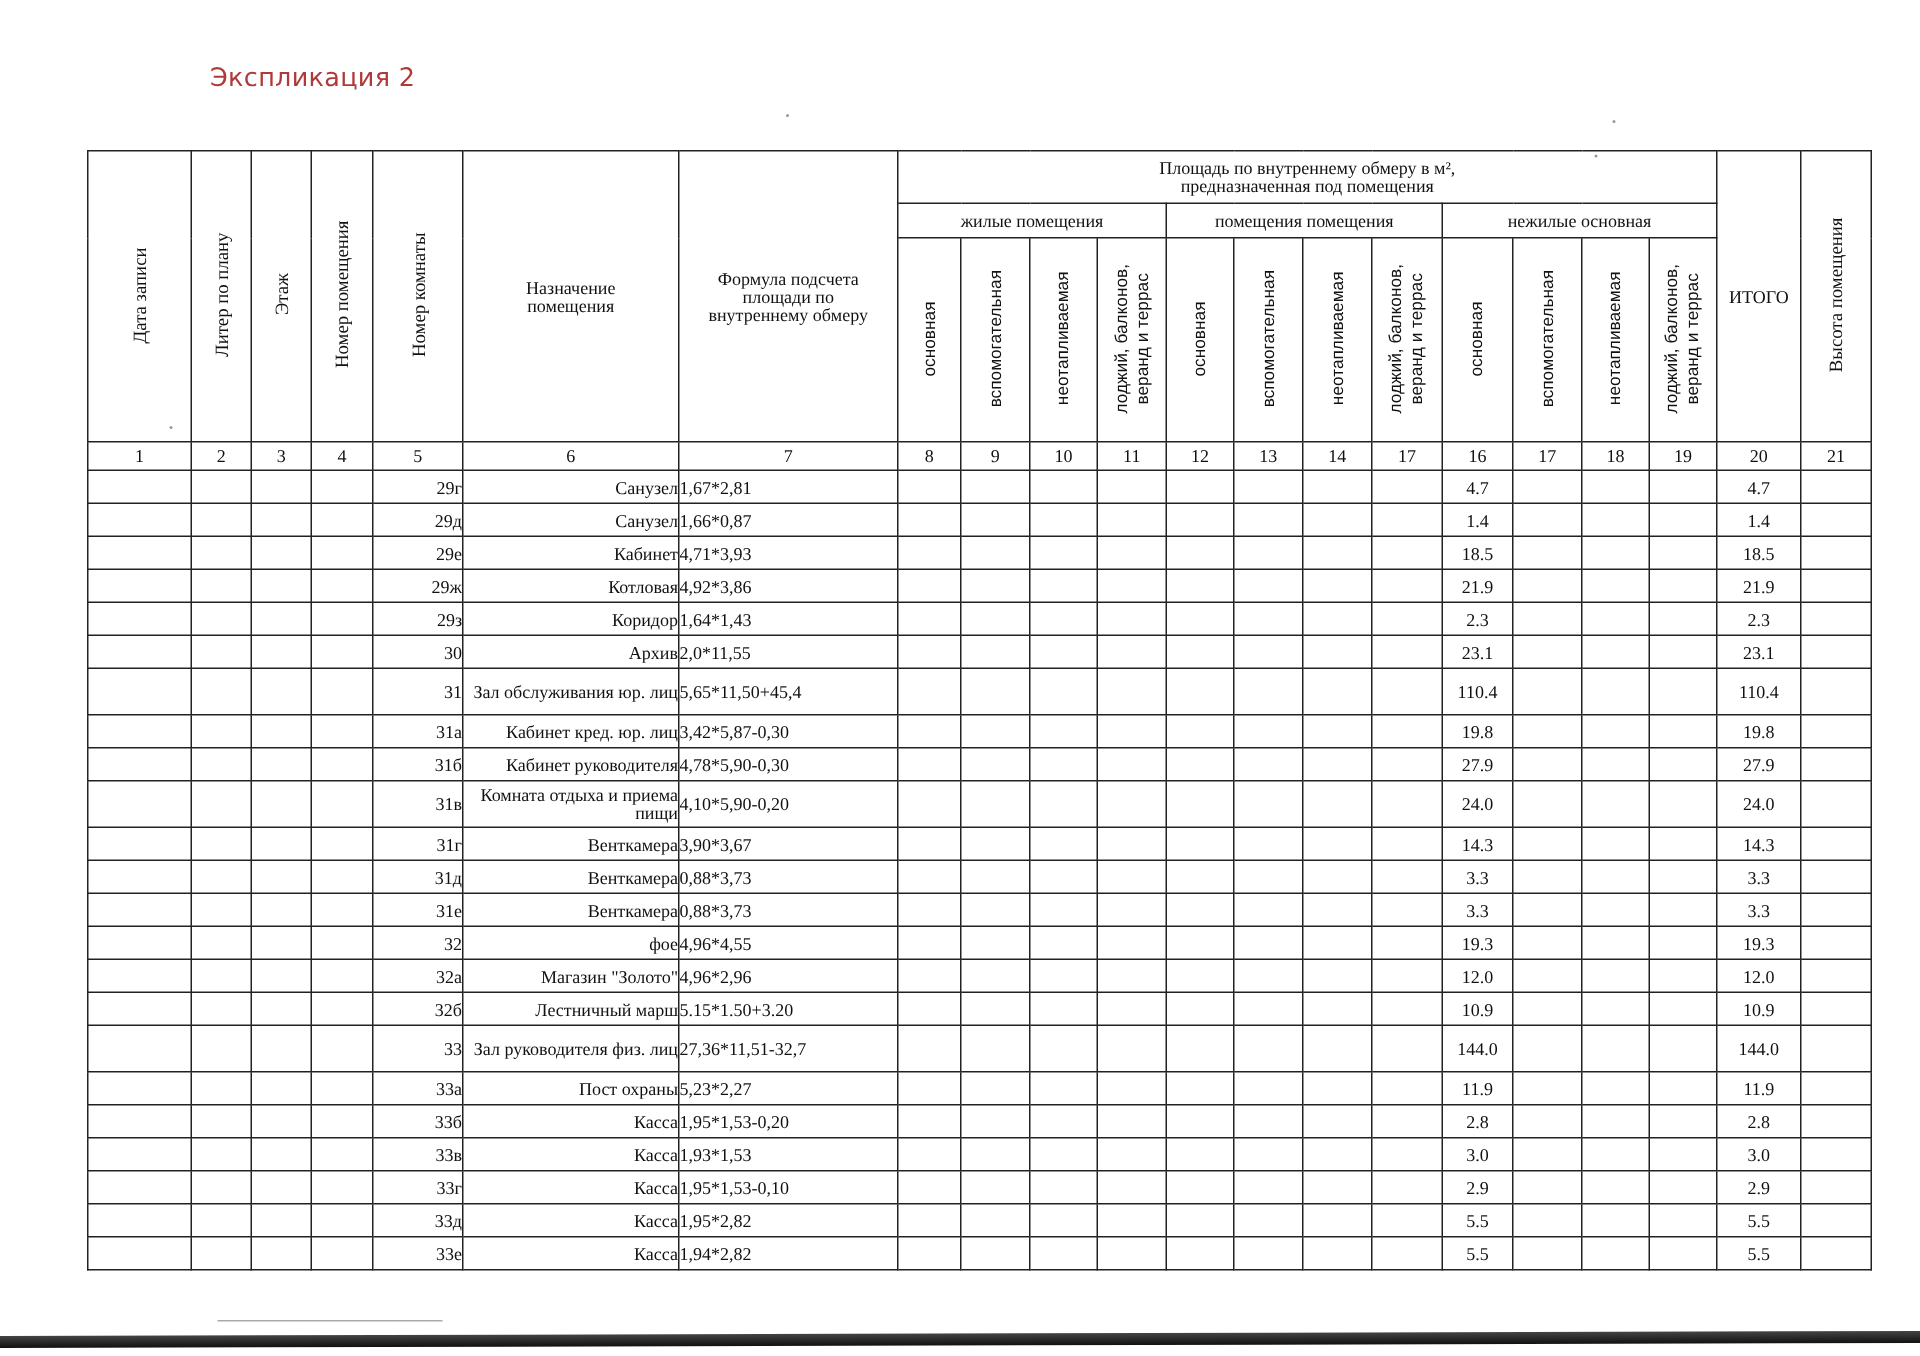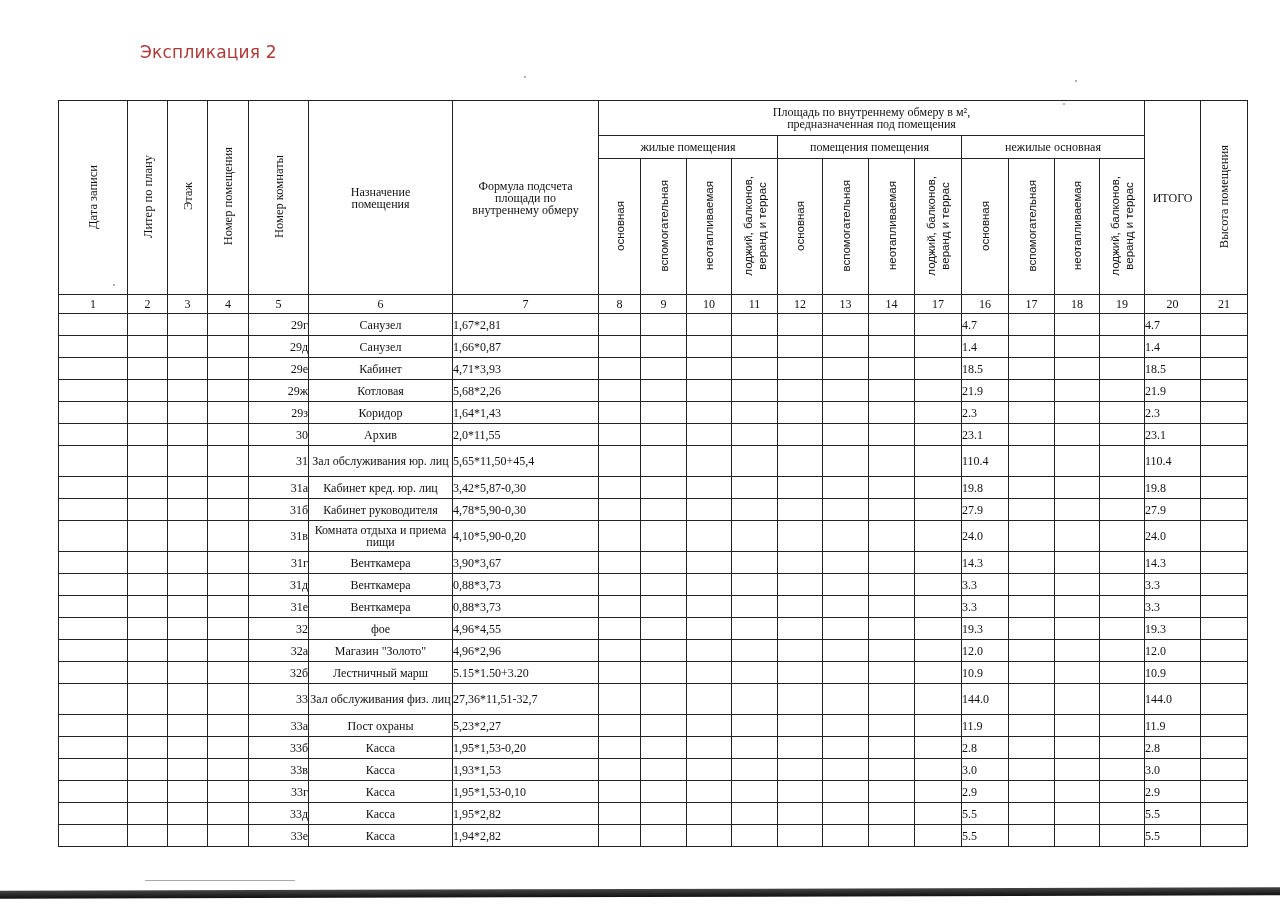--- a/index.html
+++ b/index.html
@@ -33,23 +33,23 @@
     writing-mode:vertical-rl; transform:rotate(180deg);
     display:inline-block; font-size:12.5px; line-height:14px; white-space:nowrap;
   }
   .hdr-h { text-align:center; vertical-align:middle; font-size:12.5px; line-height:15px; }
   .group-top { height:34px; font-size:13px; line-height:15px; }
   .group-sub { height:22px; font-size:12.5px; }
   .numrow td { height:18px; text-align:center; font-size:13px; vertical-align:middle; }
   tr.data td { height:21px; vertical-align:middle; }
   tr.data.tall td { height:30px; }
   td.room { text-align:right; font-size:12px; }
-  td.purpose { text-align:center; padding-left:4px; font-size:12px; line-height:12px; }
+  td.purpose { text-align:right; padding-left:4px; font-size:12px; line-height:12px; }
   td.formula { text-align:left; font-size:12px; }
-  td.area { text-align:left; padding-right:3px; font-size:11.5px; }
+  td.area { text-align:center; padding-right:3px; font-size:11.5px; }
   .bottom-bar {
     position:absolute; left:0; top:889px; width:1280px; height:8px;
     background:linear-gradient(#444,#111);
     transform:skewY(-0.15deg);
   }
   .bottom-faint {
     position:absolute; left:145px; top:880px; width:150px; height:1px; background:#aaa;
   }
 </style>
 </head>
@@ -213,21 +213,21 @@
         <td class="area">18.5</td>
         <td></td>
       </tr>
       <tr class="data">
         <td></td>
         <td></td>
         <td></td>
         <td></td>
         <td class="room">29ж</td>
         <td class="purpose">Котловая</td>
-        <td class="formula">5,68*2,26</td>
+        <td class="formula">4,92*3,86</td>
         <td></td>
         <td></td>
         <td></td>
         <td></td>
         <td></td>
         <td></td>
         <td></td>
         <td></td>
         <td class="area">21.9</td>
         <td></td>
@@ -511,21 +511,21 @@
         <td></td>
         <td class="area">10.9</td>
         <td></td>
       </tr>
       <tr class="data tall">
         <td></td>
         <td></td>
         <td></td>
         <td></td>
         <td class="room">33</td>
-        <td class="purpose">Зал обслуживания физ. лиц</td>
+        <td class="purpose">Зал руководителя физ. лиц</td>
         <td class="formula">27,36*11,51-32,7</td>
         <td></td>
         <td></td>
         <td></td>
         <td></td>
         <td></td>
         <td></td>
         <td></td>
         <td></td>
         <td class="area">144.0</td>

